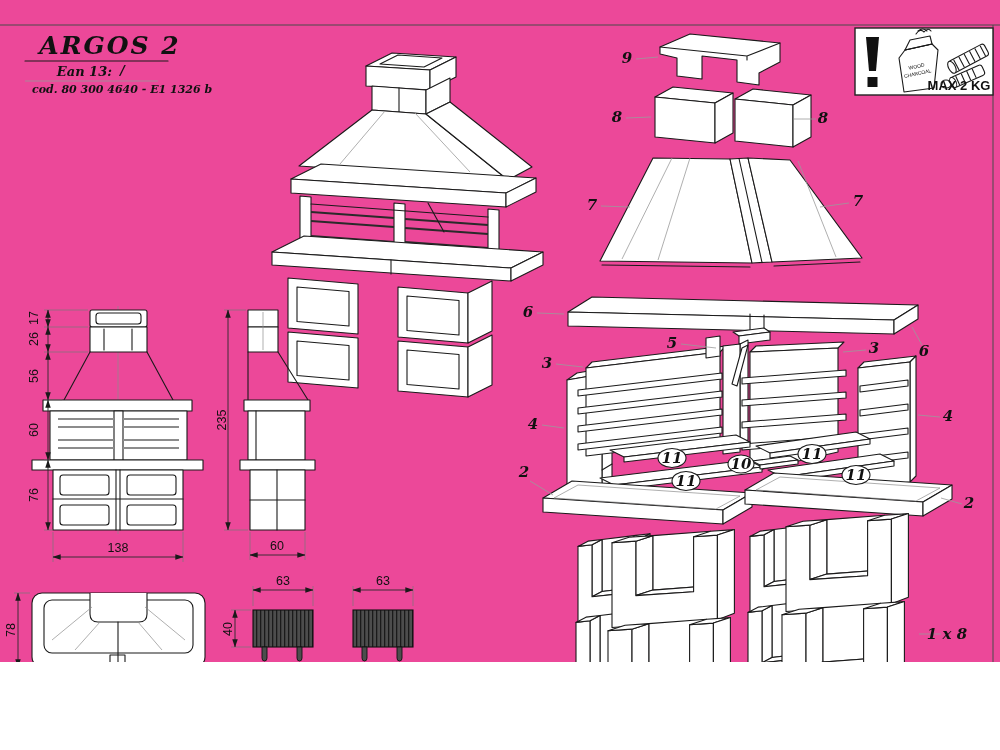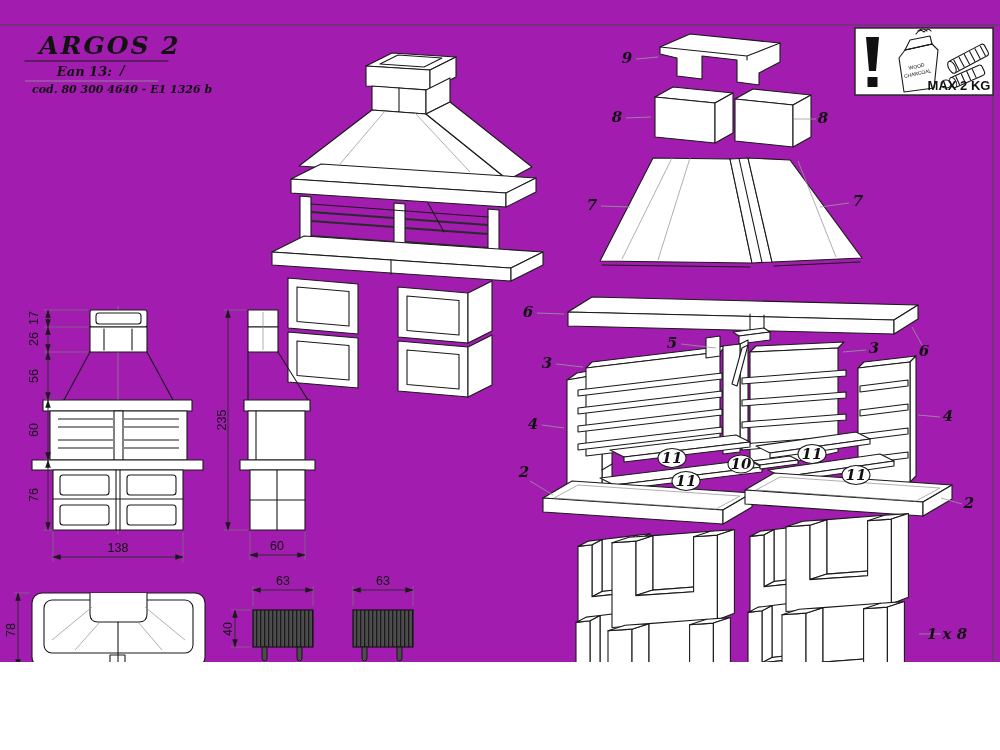--- a/index.html
+++ b/index.html
@@ -1,16 +1,16 @@
 <!DOCTYPE html>
 <html><head>
 <meta charset="utf-8">
 <style>
   html,body{margin:0;padding:0;background:#ffffff;}
-  .page{position:relative;width:1000px;height:662px;background:#a21caf;overflow:hidden;
+  .page{position:relative;width:1000px;height:662px;background:#ec4899;overflow:hidden;
         font-family:"Liberation Sans",sans-serif;}
   svg{display:block;}
   .fw{fill:#ffffff;stroke:#1a1a1a;stroke-width:1.1;stroke-linejoin:round;}
   .ln{fill:none;stroke:#1a1a1a;stroke-width:1.1;stroke-linejoin:round;stroke-linecap:round;}
   .fold{fill:none;stroke:#9a9a9a;stroke-width:0.8;}
   .aux{fill:none;stroke:#9a9a9a;stroke-width:0.8;}
   .dim{fill:none;stroke:#2a2a2a;stroke-width:0.9;}
   .ext{fill:none;stroke:#7a7a7a;stroke-width:0.7;}
   .rail{fill:none;stroke:#2a2a2a;stroke-width:2.2;}
   .grail{fill:none;stroke:#8c8c8c;stroke-width:2.2;}

